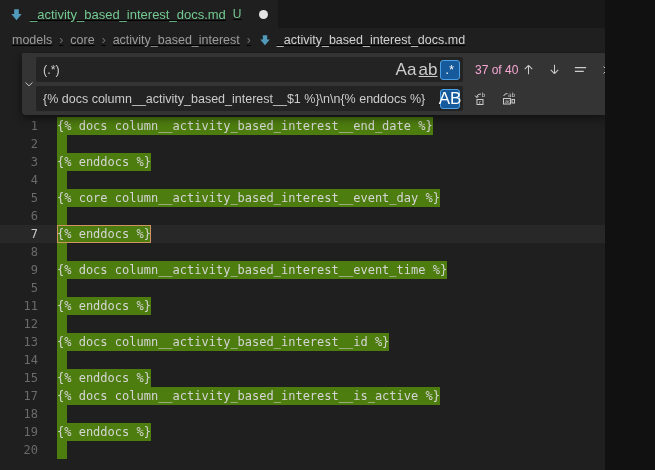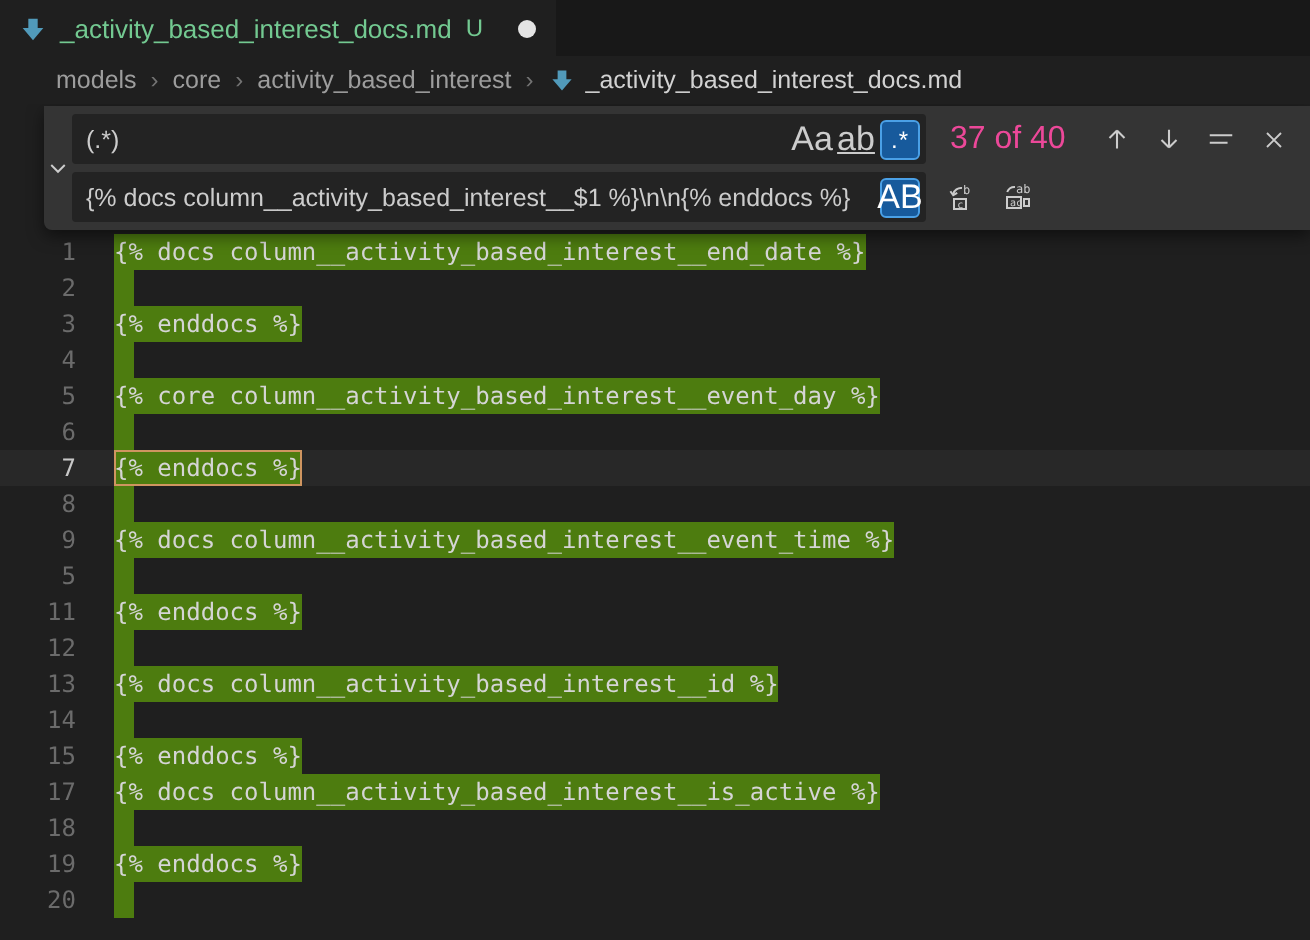--- a/index.html
+++ b/index.html
@@ -1,34 +1,34 @@
 <!DOCTYPE html>
 <html><head>
 <meta charset="utf-8">
 <style>
   * { margin:0; padding:0; box-sizing:border-box; }
   html,body { background:#111; }
   .window {
-    position:relative; width:655px; height:470px; overflow:hidden;
-    background:#1f1f1f; font-family:"Liberation Sans",sans-serif;
+    position:relative; width:605px; height:470px; overflow:hidden;
+    background:#1f1f1f; font-family:"Liberation Sans",sans-serif;text-decoration:underline;
     -webkit-font-smoothing:antialiased;
   }
   
   .tabbar { height:28px; background:#181818; display:flex; }
   .tab {
     width:278px; background:#1f1f1f; display:flex; align-items:center;
     padding:0 10px 0 9px; gap:6px; cursor:pointer;
   }
   .tab-label { color:#73c991; font-size:13px; white-space:nowrap; }
   .tab-git { color:#73c991; font-size:12px; margin-left:1px; }
   .mod-dot { width:9px; height:9px; border-radius:50%; background:#e4e4e4; margin-left:auto; }
   
   .breadcrumb {
     height:24px; background:#1f1f1f; display:flex; align-items:center;
-    padding-left:28px; gap:7px; font-size:12.5px; color:#9d9d9d; white-space:nowrap;
+    padding-left:12px; gap:7px; font-size:12.5px; color:#9d9d9d; white-space:nowrap;
   }
   .breadcrumb .sep { color:#737373; font-size:12px; }
   .breadcrumb .crumb-file { color:#d2d2d2; display:flex; align-items:center; gap:5px; }
   
   .editor { position:absolute; top:52px; left:0; right:0; bottom:0; background:#1f1f1f; overflow:hidden; }
   .lines { position:absolute; top:65px; left:0; right:0; }
   .line {
     display:flex; height:18px; line-height:18px;
     font-family:"DejaVu Sans Mono",monospace; font-size:12px; color:#d5d5d5;
   }
@@ -57,21 +57,21 @@
   }
   .opts { display:flex; gap:2px; flex:none; }
   .opt {
     width:20px; height:20px; display:flex; align-items:center; justify-content:center;
     font-size:17px; color:#cccccc; border-radius:3px; border:1px solid transparent; cursor:pointer;
     font-family:"Liberation Sans",sans-serif;
   }
   .opt.word { text-decoration:underline; }
   .opt.active { background:#175a9c; border-color:#4aa0e6; color:#ffffff; }
   .opt.regex { font-size:12px; letter-spacing:.5px; }
-  .count { margin-left:12px; font-size:16px; color:#ec4899; white-space:nowrap; }
+  .count { margin-left:12px; font-size:12px; color:#f9a8d4; white-space:nowrap; }
   .navs { margin-left:auto; display:flex; gap:5px; }
   .nav {
     width:21px; height:21px; display:flex; align-items:center; justify-content:center;
     border-radius:4px; cursor:pointer;
   }
   .rep-btns { display:flex; gap:6px; margin-left:8px; }
   svg { display:block; }
 </style>
 </head>
 <body>

